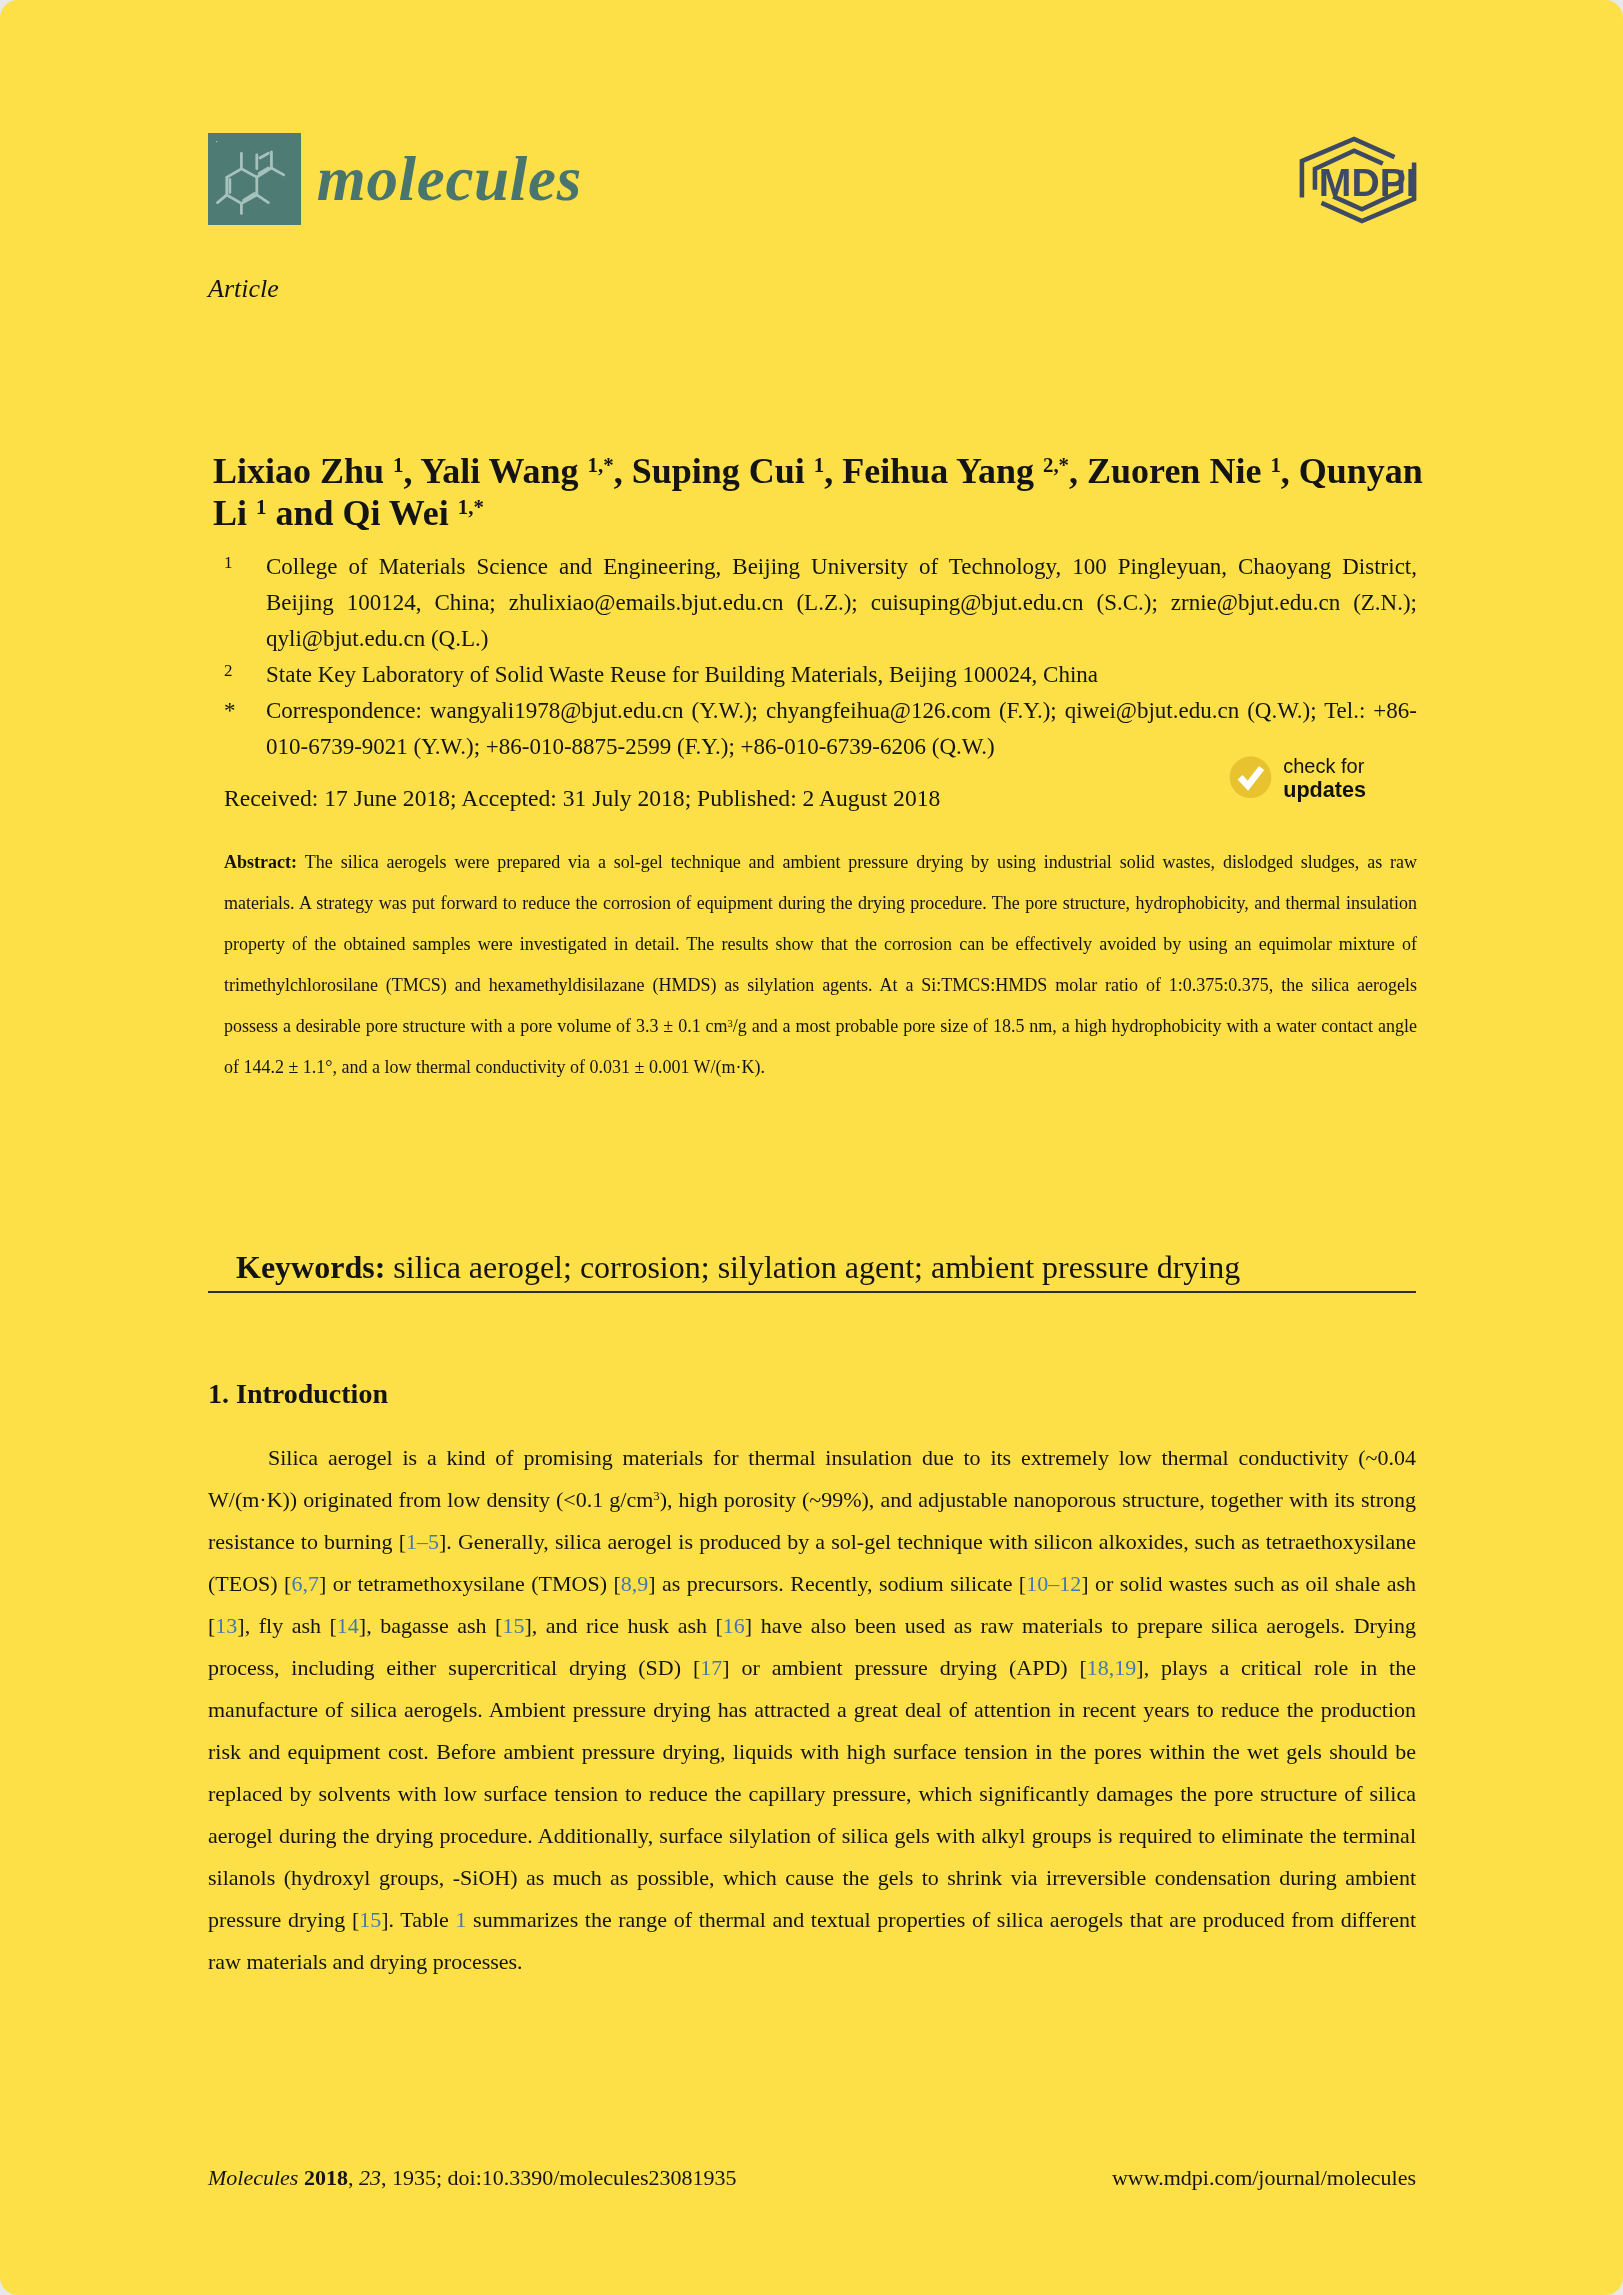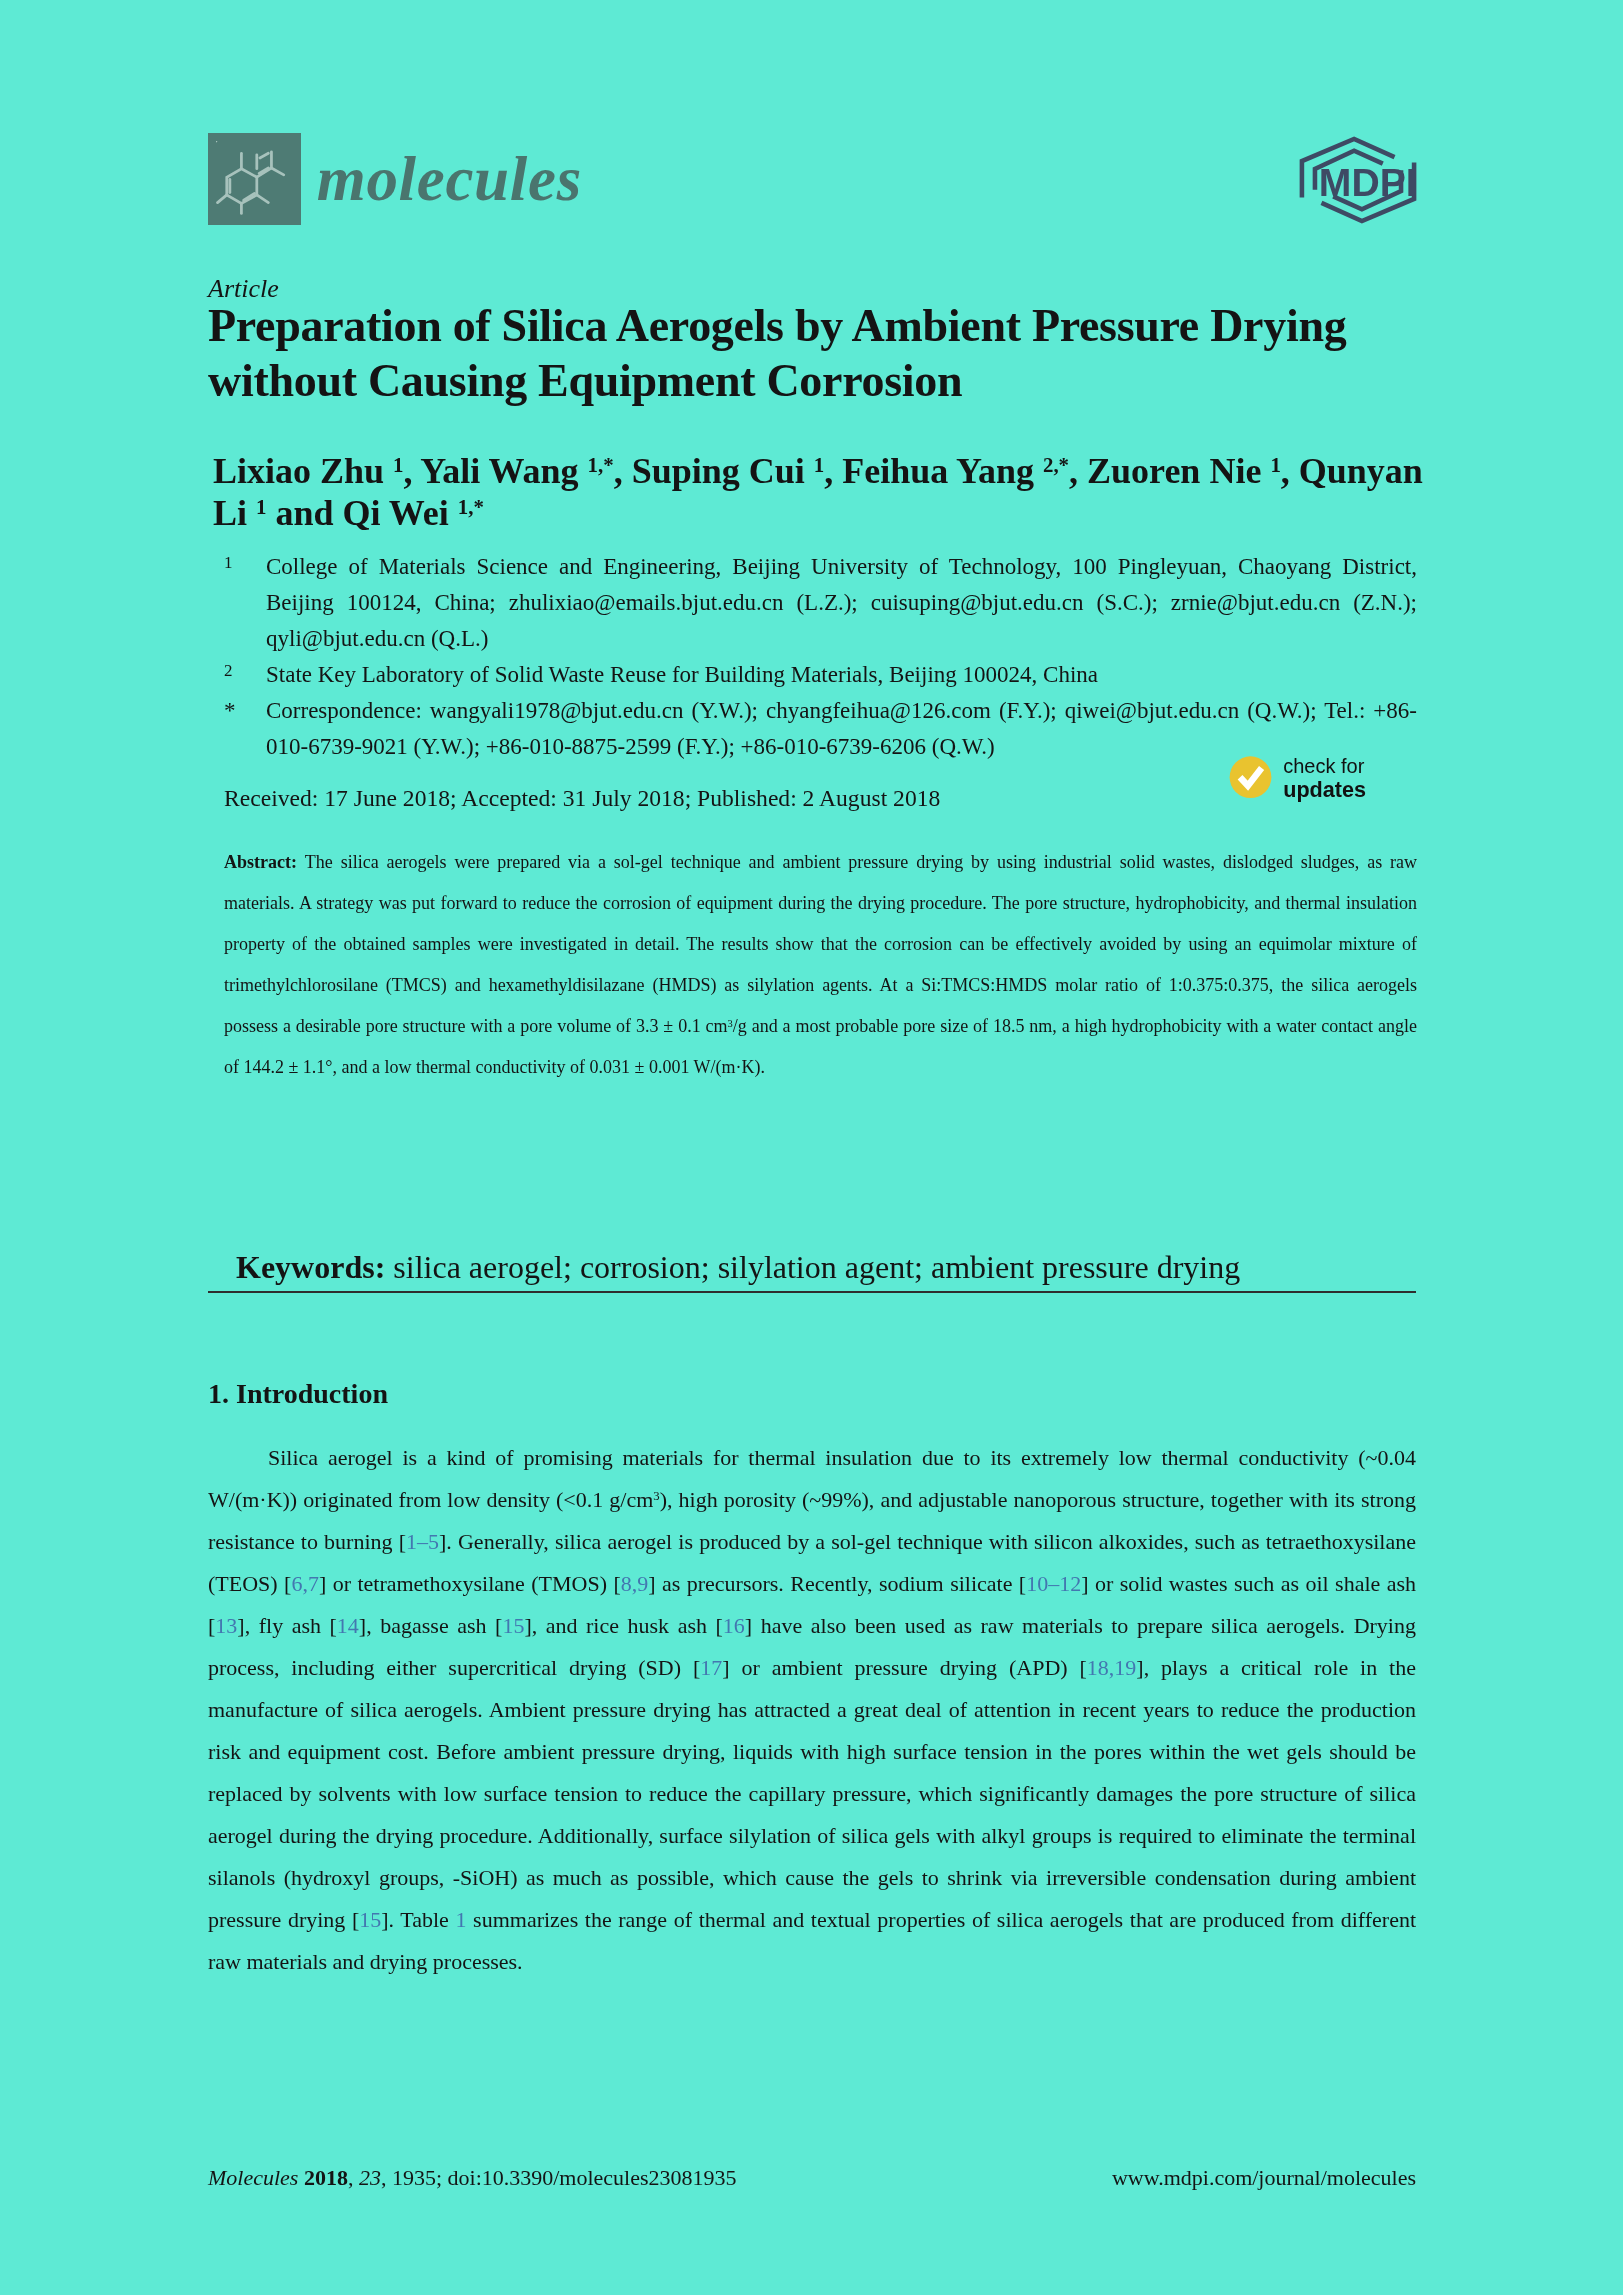--- a/index.html
+++ b/index.html
@@ -1,22 +1,23 @@
 <!DOCTYPE html>
 <html style="font-size:10.5px"><head>
 <meta charset="utf-8">
 <style>
   html,body{margin:0;padding:0;background:#e8e8e8;}
   .page{
     position:relative;
     width:1623px;height:2295px;
-    background:#5eead4;
+    background:#fde047;
     font-family:"Liberation Serif","DejaVu Serif",serif;
     color:#141414;
     overflow:hidden;
+    border-radius:18px;
   }
   
   .journal-logo{position:absolute;left:208px;top:133px;display:flex;align-items:center;}
   .mol-box{width:93px;height:92px;background:#4e7b74;flex:none;display:flex;align-items:center;justify-content:center;}
   .journal-name{
     font-size:63px;font-style:italic;font-weight:700;color:#4a756e;
     margin-left:15.7px;line-height:92px;letter-spacing:0.7px;
   }
   .mdpi-logo{position:absolute;left:1295px;top:135px;width:126px;height:90px;}
   
@@ -93,21 +94,20 @@
     <g fill="none" stroke="#3e4a64" stroke-width="7">
       <polyline points="10,96 10,40 90,6 152,34"></polyline>
       <polyline points="30,84 30,52 90,24 134,44"></polyline>
       <polyline points="182,42 182,98 102,132 40,104"></polyline>
       <polyline points="162,54 162,86 102,114 58,94"></polyline>
     </g>
     <text x="36" y="94" font-family="Liberation Sans, sans-serif" font-weight="bold" font-size="60" fill="#3e4a64">MDPI</text>
   </svg>
 
   <div class="article-type">Article</div>
-  <h1 class="page-title" style="margin:0">Preparation of Silica Aerogels by Ambient Pressure Drying without Causing Equipment Corrosion</h1>
   <div class="authors"><span>Lixiao Zhu </span><span class="s-sup">1</span><span>, Yali Wang </span><span class="s-sup">1,*</span><span>, Suping Cui </span><span class="s-sup">1</span><span>, Feihua Yang </span><span class="s-sup">2,*</span><span>, Zuoren Nie </span><span class="s-sup">1</span><span>, Qunyan Li </span><span class="s-sup">1</span><span> and Qi Wei </span><span class="s-sup">1,*</span></div>
 
   <div class="affiliations">
     <div class="affil-row">
       <span class="affil-marker affil-marker-sup">1</span>
       <span class="affil-text"><span>College of Materials Science and Engineering, Beijing University of Technology, 100 Pingleyuan, Chaoyang District, Beijing 100124, China; zhulixiao@emails.bjut.edu.cn (L.Z.); cuisuping@bjut.edu.cn (S.C.); zrnie@bjut.edu.cn (Z.N.); qyli@bjut.edu.cn (Q.L.)</span></span>
     </div>
     <div class="affil-row">
       <span class="affil-marker affil-marker-sup">2</span>
       <span class="affil-text"><span>State Key Laboratory of Solid Waste Reuse for Building Materials, Beijing 100024, China</span></span>

